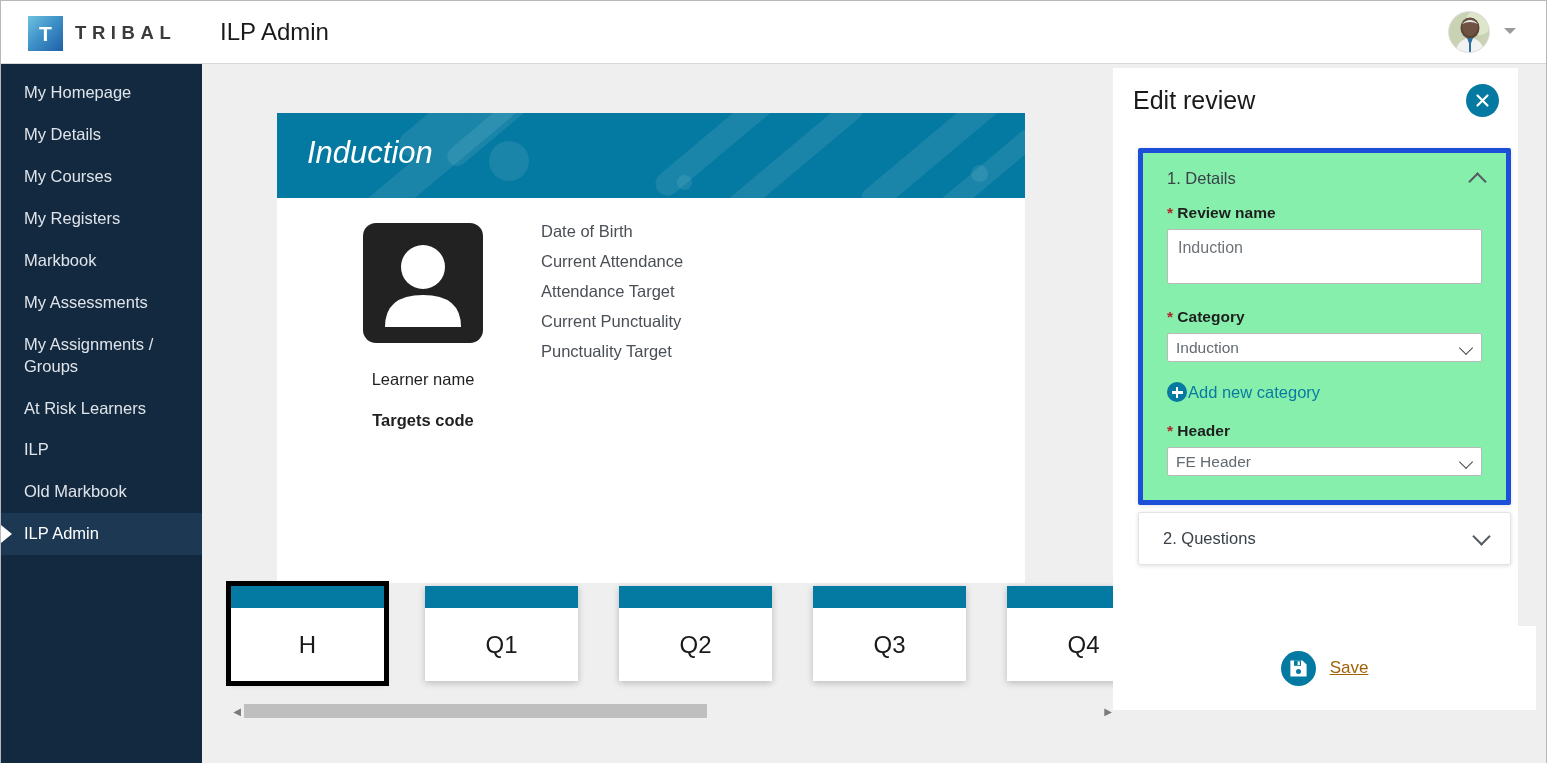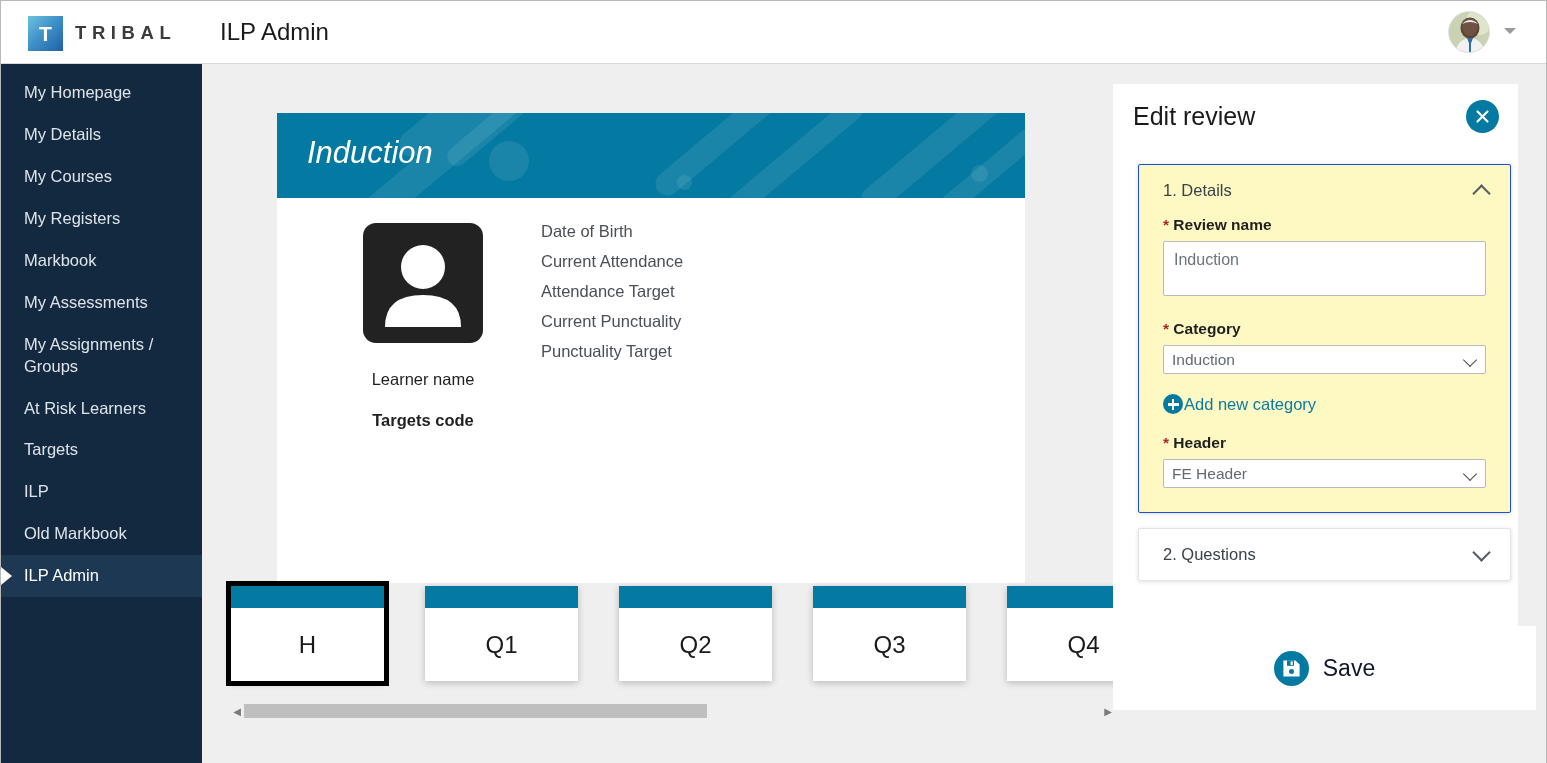--- a/index.html
+++ b/index.html
@@ -199,41 +199,41 @@
   }
   .hscroll .thumb {
     position: absolute; left: 0; top: 0;
     width: 53.5%; height: 14px;
     background: #bfbfbf;
     cursor: pointer;
   }
 
   
   .panel {
-    position: absolute; left: 911px; top: 20px;
+    position: absolute; left: 911px; top: 4px;
     width: 405px; height: 586px;
     background: #ffffff;
   }
   .panel-title {
     position: absolute; left: 20px; top: 18px;
     font-size: 25px; color: #1a1a1a;
   }
   .close-btn {
     position: absolute; right: 19px; top: 16px;
     width: 33px; height: 33px; border-radius: 50%;
     background: #0479a1; border: none; cursor: pointer;
     display: flex; align-items: center; justify-content: center;
   }
   .close-btn svg { display: block; }
 
   .accordion {
     position: absolute; left: 25px; top: 80px;
     width: 373px;
-    background: #fef9c3;
-    border: 1px solid #1d4ed8;
+    background: #86efac;
+    border: 5px solid #1d4ed8;
     box-shadow: 0 1px 4px rgba(0,0,0,0.13);
     border-radius: 2px;
   }
   .acc-head {
     position: relative;
     padding: 16px 20px 16px 24px;
     font-size: 16.5px; color: #3a4249;
     cursor: pointer;
   }
   .chev {
@@ -306,21 +306,21 @@
     width: 423px; height: 84px;
     background: #ffffff;
     display: flex; align-items: center; justify-content: center;
     gap: 14px; cursor: pointer;
   }
   .save-icon {
     width: 35px; height: 35px; border-radius: 50%;
     background: #0479a1;
     display: flex; align-items: center; justify-content: center;
   }
-  .save-label { font-size: 23px; color: #0f172a; }
+  .save-label { font-size: 17px; color: #a16207; text-decoration: underline; }
 
   .gap-field { margin-top: 20px; }
 </style>
 </head>
 <body>
 
 <div class="app">
 
   <div class="topbar">
     <div class="logo-mark">
@@ -352,21 +352,20 @@
 
   <nav class="sidebar" id="sidebar">
       <div class="nav-item"><span>My Homepage</span></div>
       <div class="nav-item"><span>My Details</span></div>
       <div class="nav-item"><span>My Courses</span></div>
       <div class="nav-item"><span>My Registers</span></div>
       <div class="nav-item"><span>Markbook</span></div>
       <div class="nav-item"><span>My Assessments</span></div>
       <div class="nav-item"><span>My Assignments / Groups</span></div>
       <div class="nav-item"><span>At Risk Learners</span></div>
-      <div class="nav-item"><span>Targets</span></div>
       <div class="nav-item"><span>ILP</span></div>
       <div class="nav-item"><span>Old Markbook</span></div>
       <div class="nav-item active"><span>ILP Admin</span></div>
     </nav>
 
   <div class="main">
 
     <div class="content-card">
       <div class="banner">
         <div class="stripe" style="left:90px;  top:-70px; width:300px; height:26px;"></div>

